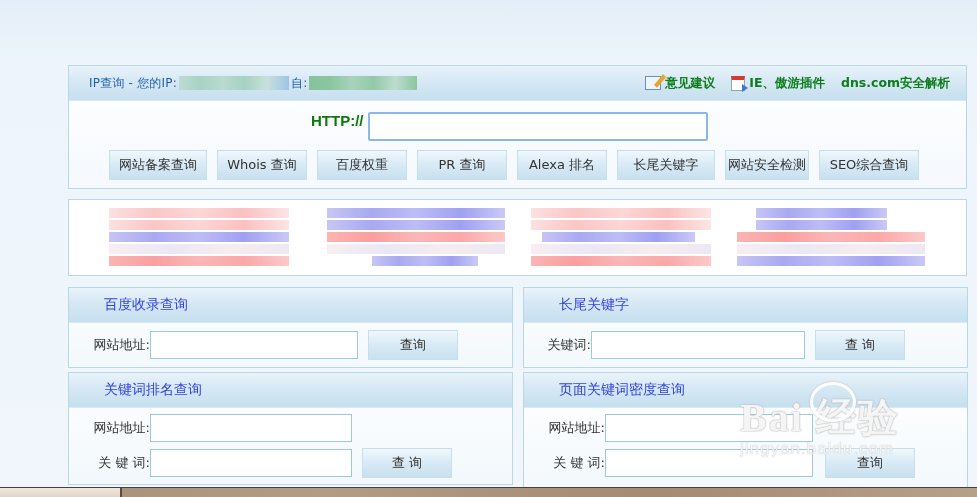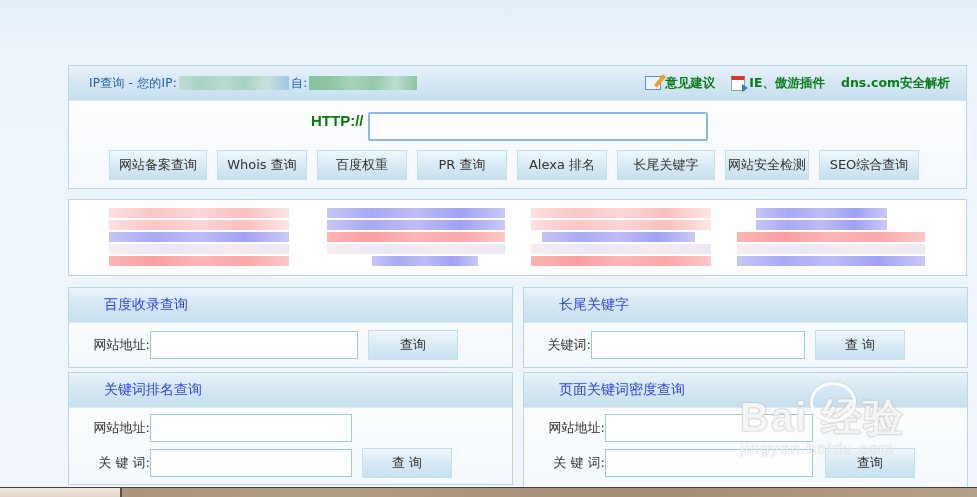--- a/index.html
+++ b/index.html
@@ -58,21 +58,21 @@
   .qtitle { padding-left: 20px; color: #3344dd; font-size: 14px; }
   .qrow { position: absolute; display: flex; align-items: center; }
   .qlabel { font-size: 13px; color: #333; text-align: right; }
   .qinput { height: 28px; border: 1px solid #9ccadc; background: #fff; }
   #p1 { left: 68px; top: 287px; width: 445px; height: 81px; }
   #p2 { left: 523px; top: 287px; width: 445px; height: 81px; }
   #p3 { left: 68px; top: 372px; width: 445px; height: 113px; }
   #p4 { left: 523px; top: 372px; width: 445px; height: 127px; }
   
   .watermark { position: absolute; left: 740px; top: 390px; color: rgba(255,255,255,0.85); pointer-events: none; font-family: "Liberation Sans", sans-serif; }
-  .wm-main { font-size: 40px; font-weight: bold; text-shadow: 0 0 2px #bbb, 0 0 1px #999; letter-spacing: 2px; }
+  .wm-main { font-size: 40px; font-weight: bold; text-shadow: 0 0 2px #bbb, 0 0 1px #999; letter-spacing: 2px; font-family: Liberation Serif, serif; }
   .wm-sub { font-size: 17px; text-shadow: 0 0 1px #aaa; margin-top: -6px; letter-spacing: 1px; }
   .paw { position: absolute; left: 70px; top: -8px; width: 46px; height: 40px; border: 3px solid rgba(255,255,255,0.9); border-radius: 50%; box-shadow: 0 0 2px #bbb; }
   
   .taskbar { position: absolute; left: 0; top: 487px; width: 977px; height: 10px; background: linear-gradient(to right, #a68f78, #b39c84, #a48b73, #b7a089); border-top: 1px solid #4b4037; }
   .taskbar-btn { position: absolute; left: 0; top: 0; width: 122px; height: 10px; background: linear-gradient(to bottom, #efe7de, #e0d3c4); border-right: 2px solid #5a4d40; }
 </style>
 </head>
 <body>
 
 <div class="panel" id="ip-panel">

